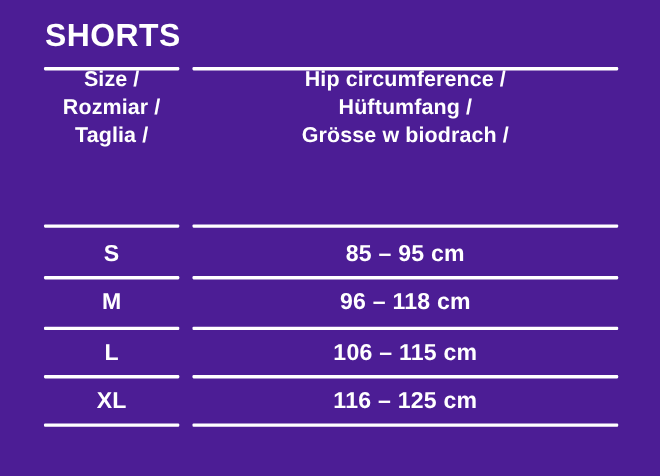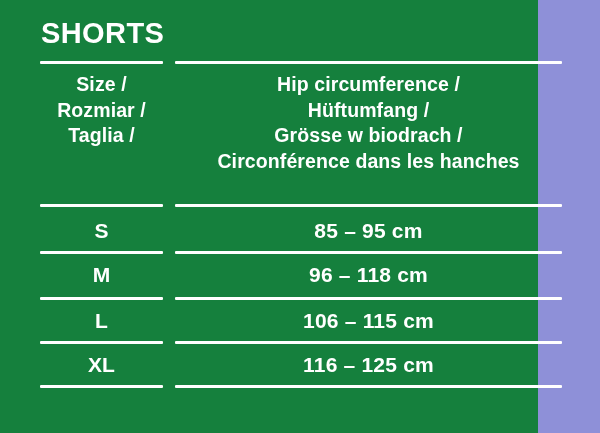--- a/index.html
+++ b/index.html
@@ -9,23 +9,23 @@
   body {
     width: 600px;
     height: 433px;
     background: #8e90d8;
     font-family: "Liberation Sans", sans-serif;
     overflow: hidden;
   }
 
   .size-chart {
     position: relative;
-    width: 538px;
+    width: 600px;
     height: 433px;
-    background: #15803d;
+    background: #4c1d95;
     box-sizing: border-box;
   }
 
   
   .chart-title {
     position: absolute;
     left: 41px;
     top: 16px;
     font-size: 29px;
     font-weight: bold;
@@ -65,21 +65,21 @@
   }
 
   .cell-measure {
     position: absolute;
     left: 175px;
     width: 387px;
   }
 
   
   .head-row {
-    top: 72px;
+    top: 60px;
     height: 132px;
   }
   .head-row .cell {
     font-size: 19.5px;
     line-height: 25.5px;
     letter-spacing: 0.1px;
   }
   .head-row .cell-size {
     top: 0;
   }
@@ -130,21 +130,20 @@
     <div class="row head-row">
       <div class="cell cell-size">
         <span class="head-line">Size /</span>
         <span class="head-line">Rozmiar /</span>
         <span class="head-line">Taglia /</span>
       </div>
       <div class="cell cell-measure">
         <span class="head-line">Hip circumference /</span>
         <span class="head-line">Hüftumfang /</span>
         <span class="head-line">Grösse w biodrach /</span>
-        <span class="head-line">Circonférence dans les hanches</span>
       </div>
     </div>
 
     <div class="rule rule-left" style="top:204px"></div>
     <div class="rule rule-right" style="top:204px"></div>
 
     <div class="row data-row" style="top:219px">
       <div class="cell cell-size">S</div>
       <div class="cell cell-measure">85 – 95 cm</div>
     </div>

